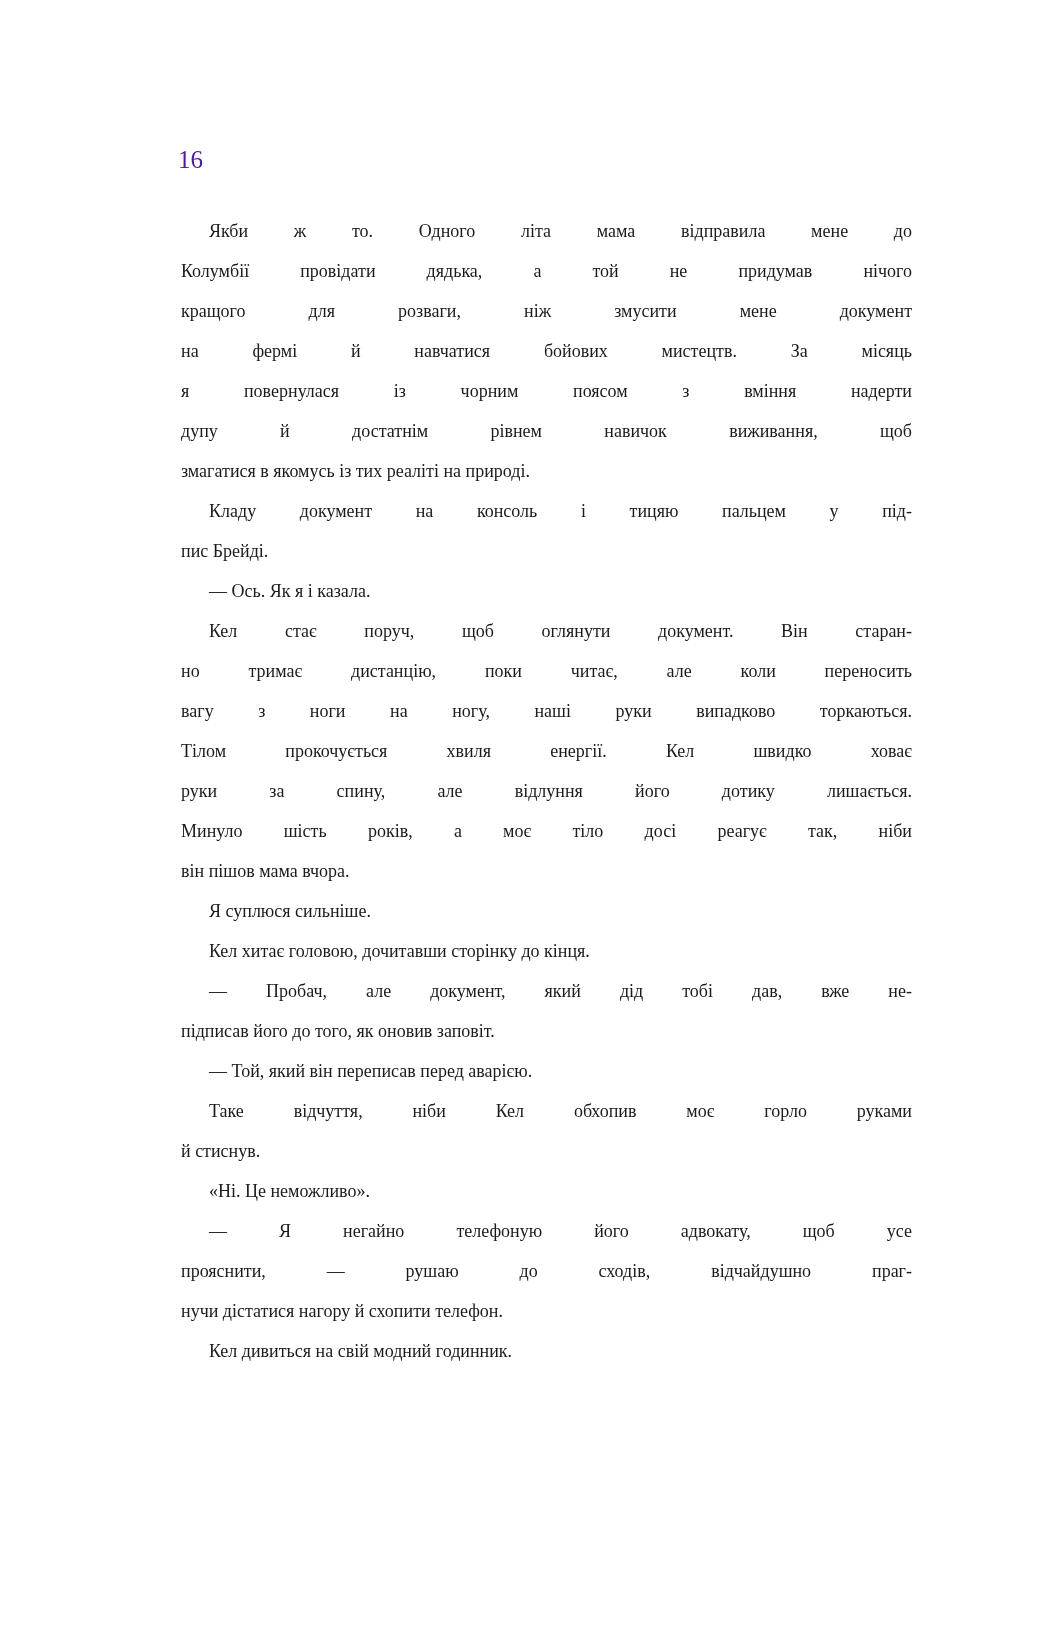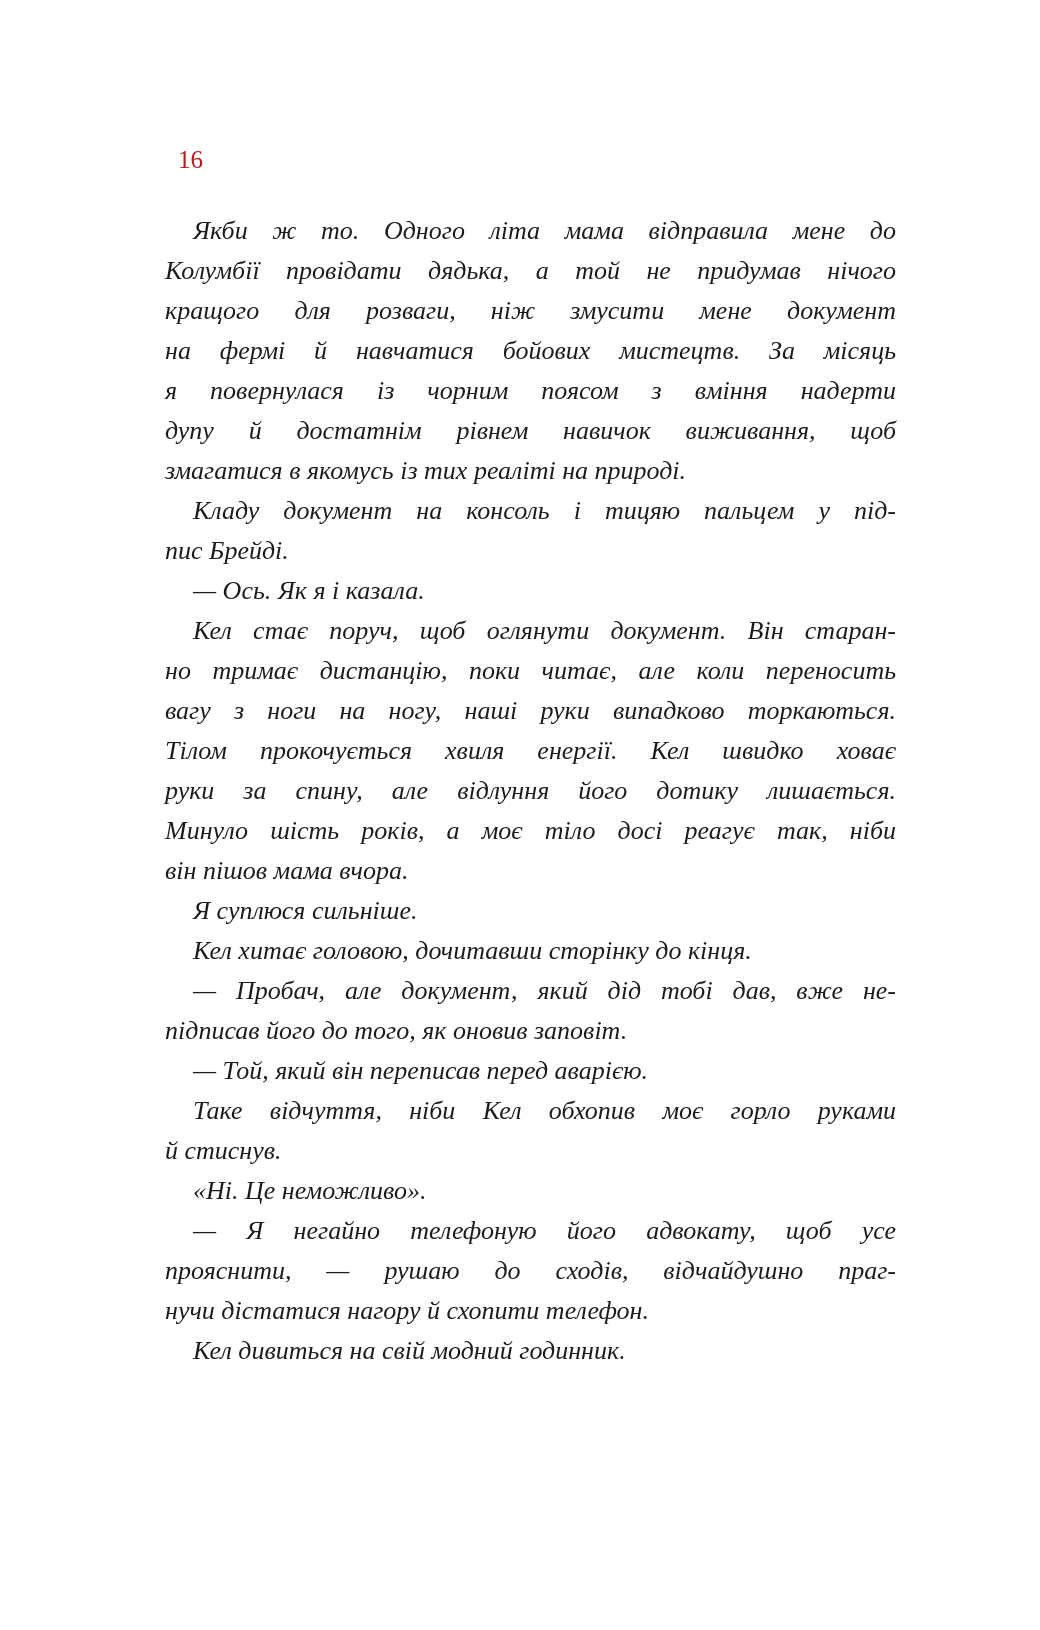--- a/index.html
+++ b/index.html
@@ -14,31 +14,30 @@
     background: #ffffff;
     overflow: hidden;
     font-family: "Liberation Serif", "DejaVu Serif", serif;
   }
   .page-number {
     position: absolute;
     left: 178px;
     top: 147px;
     font-size: 25px;
     line-height: 1;
-    color: #b91c1c;
+    color: #4c1d95;
   }
   .text-block {
     position: absolute;
-    left: 165px;
+    left: 181px;
     top: 211px;
     width: 731px;
-    font-size: 26px;
+    font-size: 18px;
     line-height: 40px;
     color: #1b1b1b;
-    font-style: italic;
   }
   .para { margin: 0; }
   .line {
     text-align: justify;
     text-align-last: justify;
     text-justify: inter-word;
     white-space: normal;
   }
   .line.last {
     text-align-last: left;

